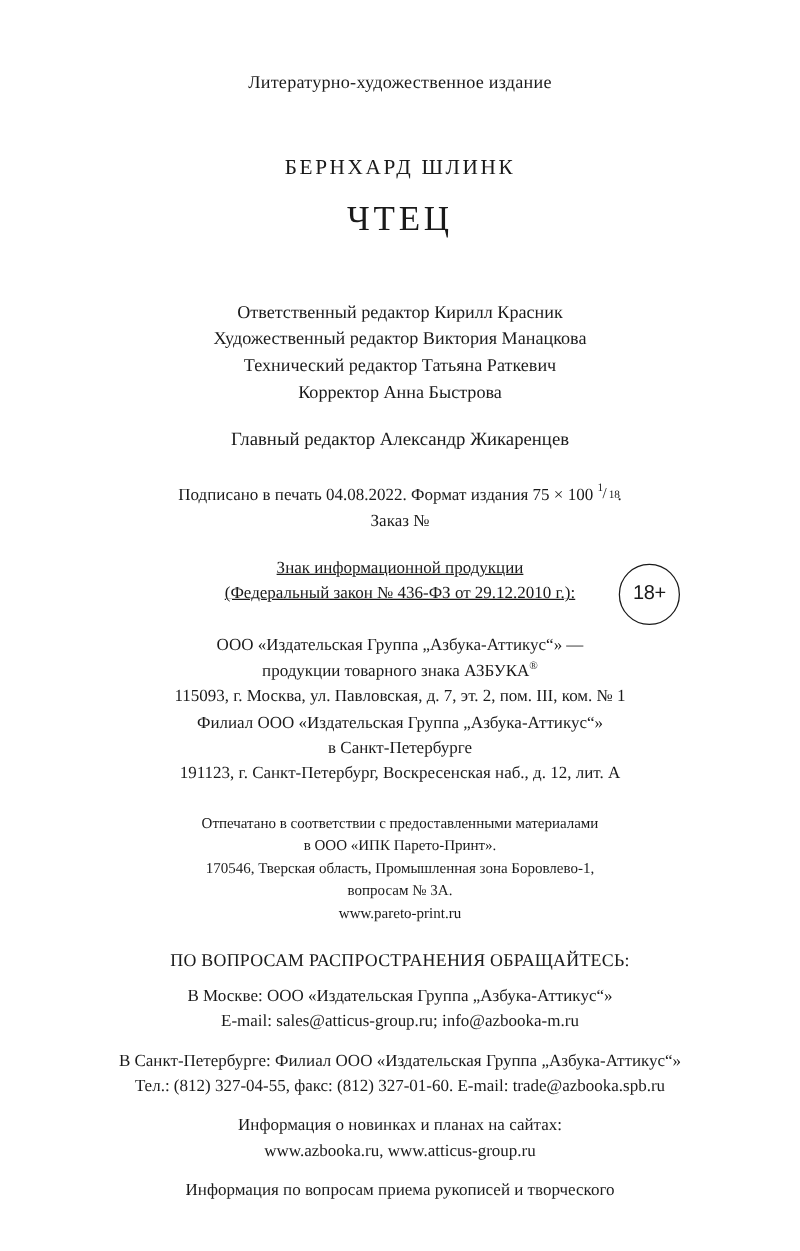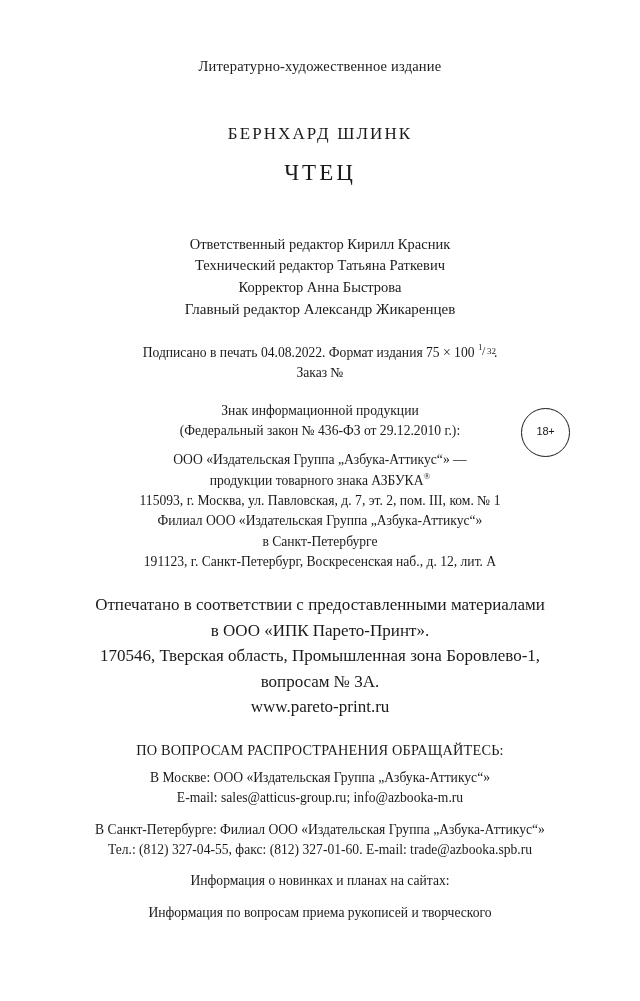--- a/index.html
+++ b/index.html
@@ -31,31 +31,32 @@
   }
 
   .author {
     margin-top: 49px;
     font-size: 17px;
     letter-spacing: 2.1px;
     font-weight: normal;
   }
   .title {
     margin-top: 16px;
-    font-size: 23px;
+    font-size: 28px;
     letter-spacing: 3px;
     font-weight: normal;
   }
 
   .staff {
     margin-top: 48px;
     font-size: 14.5px;
     line-height: 1.47;
   }
   .staff .chief {
+    margin-top: 16px;
     font-size: 15px;
   }
 
   .print-block {
     margin-top: 23px;
     font-size: 13.6px;
     line-height: 1.5;
   }
   .print-block .frac {
     display: inline-block;
@@ -81,48 +82,49 @@
     position: absolute;
     left: 9px;
     bottom: -0.2em;
   }
 
   .info-block {
     margin-top: 17px;
     font-size: 13.6px;
     line-height: 1.5;
     position: relative;
+    text-decoration: underline;
   }
   .age-badge {
     position: absolute;
-    right: 10px;
+    right: 36px;
     top: 7px;
     width: 47px;
     height: 47px;
     border: 1.6px solid #1a1a1a;
     border-radius: 50%;
-    font-size: 11px;
+    font-size: 16px;
     line-height: 45px;
     font-family: "Liberation Sans", sans-serif;
     letter-spacing: -0.3px;
   }
 
   .publisher-block {
-    margin-top: 8px;
+    margin-top: 21px;
     font-size: 13.6px;
     line-height: 1.5;
   }
   .publisher-block .reg {
     font-size: 9px;
     vertical-align: super;
   }
 
   .print-house-block {
     margin-top: 20px;
-    font-size: 17px;
+    font-size: 12px;
     line-height: 1.5;
   }
 
   .dist-header {
     margin-top: 22px;
     font-size: 14.3px;
     letter-spacing: 0.2px;
   }
   .dist-block {
     margin-top: 9px;
@@ -139,28 +141,29 @@
 
 <div class="page">
 
   <div class="center edition-line">Литературно-художественное издание</div>
 
   <div class="center author">БЕРНХАРД ШЛИНК</div>
   <div class="center title">ЧТЕЦ</div>
 
   <div class="center staff">
     <div>Ответственный редактор Кирилл Красник</div>
+    <div>Художественный редактор Виктория Манацкова</div>
     <div>Технический редактор Татьяна Раткевич</div>
     <div>Корректор Анна Быстрова</div>
     <div class="chief">Главный редактор Александр Жикаренцев</div>
   </div>
 
   <div class="center print-block">
     <div>
-      <span>Подписано в печать 04.08.2022. Формат издания 75 × 100 </span><span class="frac"><sup>1</sup><span class="slash">/</span><sub>32</sub></span><span>.</span>
+      <span>Подписано в печать 04.08.2022. Формат издания 75 × 100 </span><span class="frac"><sup>1</sup><span class="slash">/</span><sub>18</sub></span><span>.</span>
     </div>
     <div>Заказ №</div>
   </div>
 
   <div class="center info-block">
     <div>Знак информационной продукции</div>
     <div>(Федеральный закон № 436-ФЗ от 29.12.2010 г.):</div>
     <div class="age-badge">18+</div>
   </div>
 
@@ -187,20 +190,21 @@
     <div class="group first">
       <div>В Москве: ООО «Издательская Группа „Азбука-Аттикус“»</div>
       <div>E-mail: sales@atticus-group.ru; info@azbooka-m.ru</div>
     </div>
     <div class="group">
       <div>В Санкт-Петербурге: Филиал ООО «Издательская Группа „Азбука-Аттикус“»</div>
       <div>Тел.: (812) 327-04-55, факс: (812) 327-01-60. E-mail: trade@azbooka.spb.ru</div>
     </div>
     <div class="group">
       <div>Информация о новинках и планах на сайтах:</div>
+      <div>www.azbooka.ru, www.atticus-group.ru</div>
     </div>
     <div class="group">
       <div>Информация по вопросам приема рукописей и творческого</div>
 
     </div>
   </div>
 
 </div>
 
 </body></html>

